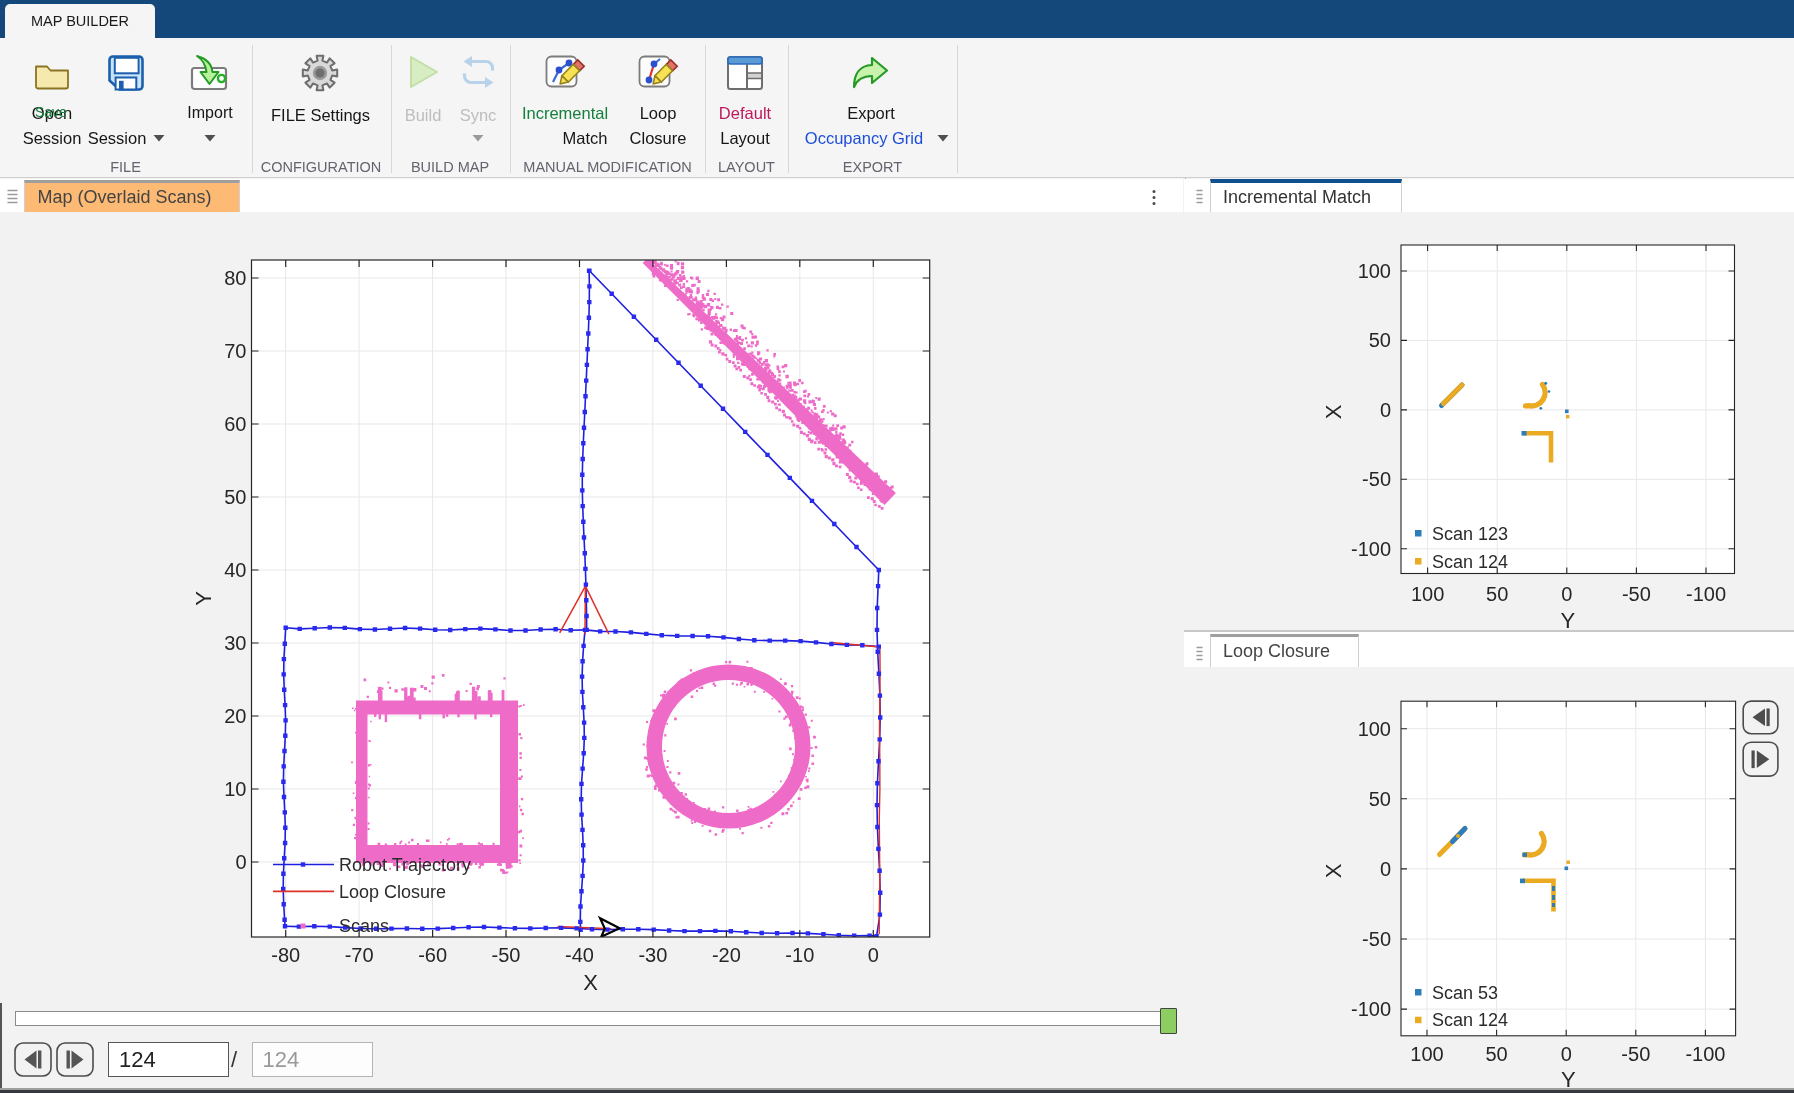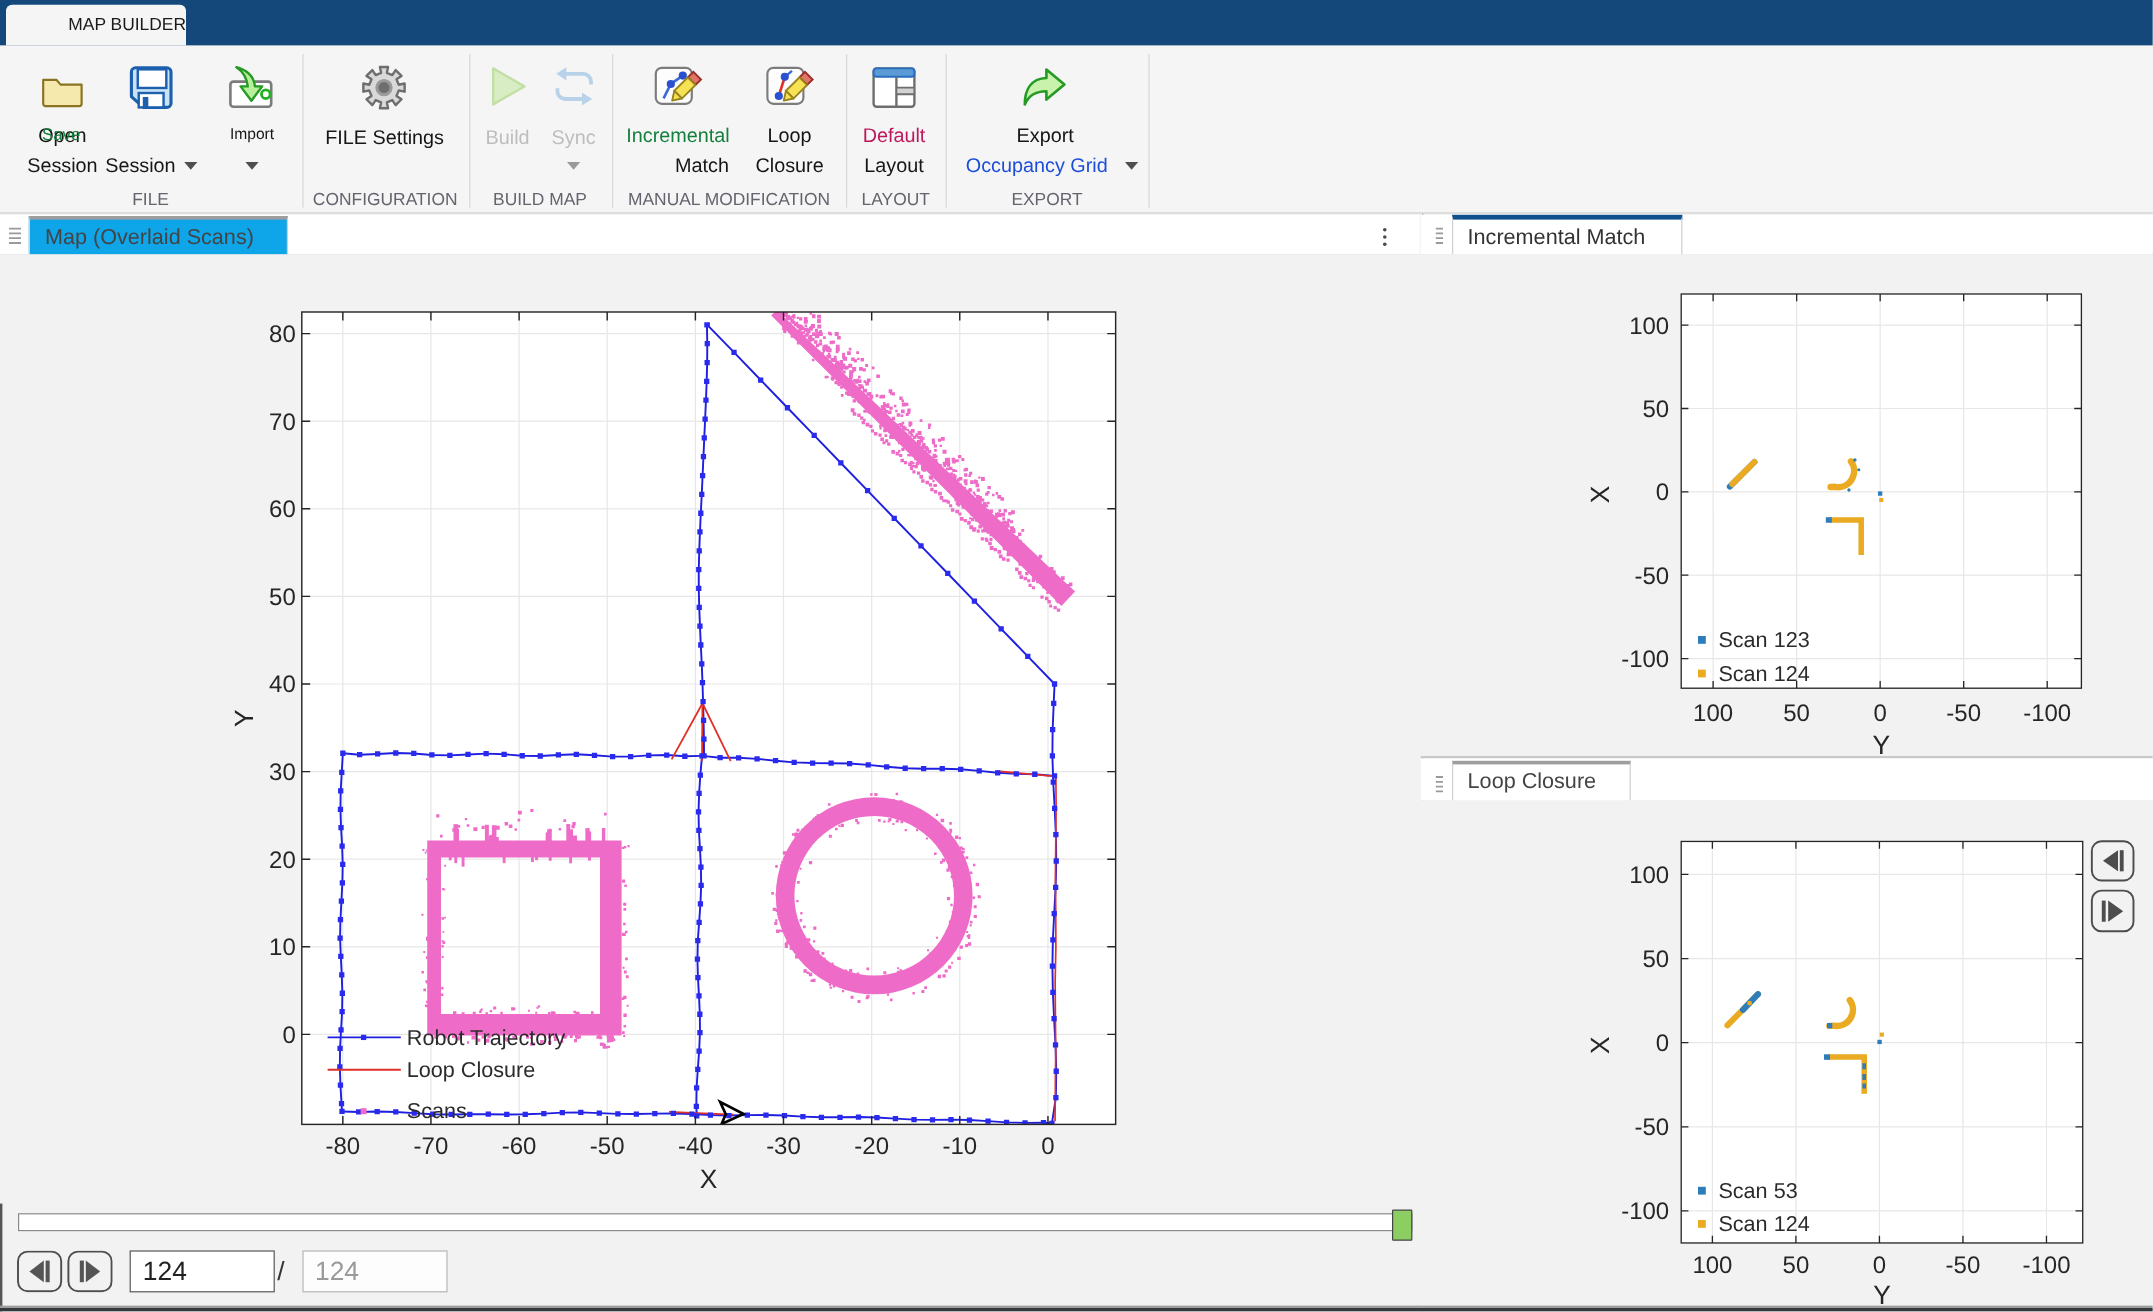--- a/index.html
+++ b/index.html
@@ -1,18 +1,18 @@
 <!DOCTYPE html>
 <html><head><meta charset="utf-8"><style>
 *{margin:0;padding:0;box-sizing:border-box}
 body{width:1794px;height:1093px;font-family:"Liberation Sans",sans-serif;background:#f2f2f2;overflow:hidden;position:relative}
 .abs{position:absolute}
 </style></head><body>
 <div class="abs" style="left:0;top:0;width:1794px;height:38px;background:#14487b"></div>
-<div class="abs" style="left:5px;top:4px;width:150px;height:34px;background:#f5f5f5;border-radius:5px 5px 0 0;text-align:right;line-height:34px;font-size:14.5px;color:#1a1a1a">MAP BUILDER</div>
+<div class="abs" style="left:5px;top:4px;width:150px;height:34px;background:#f5f5f5;border-radius:5px 5px 0 0;text-align:center;line-height:34px;font-size:14.5px;color:#1a1a1a">MAP BUILDER</div>
 <div class="abs" style="left:0;top:38px;width:1794px;height:140px;background:#f5f5f5;border-bottom:1px solid #cfcfcf"></div>
 <svg style="position:absolute;left:33px;top:56px" width="38" height="36" viewBox="0 0 38 36">
     <path d="M3 10.5 h11 l3.5 4 h17.5 v16 a2 2 0 0 1 -2 2 h-28 a2 2 0 0 1 -2 -2 z" fill="#f6e9ae" stroke="#8a7422" stroke-width="1.8" stroke-linejoin="round"></path>
   </svg>
 <svg style="position:absolute;left:107px;top:54px" width="38" height="38" viewBox="0 0 38 38">
     <path d="M6 2.5 H32 a3.5 3.5 0 0 1 3.5 3.5 V32 a3.5 3.5 0 0 1 -3.5 3.5 H12.5 L2.5 26.5 V6 A3.5 3.5 0 0 1 6 2.5 z" fill="#c9e3f8" stroke="#1b5fad" stroke-width="2.6" stroke-linejoin="round"></path>
 <rect x="7.8" y="3.8" width="23.8" height="15.5" fill="#fff" stroke="#1b5fad" stroke-width="2"></rect>
 <rect x="8.6" y="23.5" width="20.7" height="12" fill="#fff" stroke="#1b5fad" stroke-width="2"></rect>
 <rect x="12" y="26.8" width="4.6" height="8.7" fill="#1b5fad"></rect>
   </svg>
@@ -79,21 +79,21 @@
 <svg style="position:absolute;left:472px;top:134px" width="12" height="8" viewBox="0 0 12 8">
     <path d="M0.5 1 h11 l-5.5 6.5z" fill="#9a9a9a"></path>
   </svg>
 <svg style="position:absolute;left:936.5px;top:134px" width="12" height="8" viewBox="0 0 12 8">
     <path d="M0.5 1 h11 l-5.5 6.5z" fill="#4f4f4f"></path>
   </svg>
 <div style="position:absolute;left:-38px;top:104px;width:180px;text-align:center;font-size:16.5px;color:#161616">Open</div>
 <div style="position:absolute;left:-38px;top:129px;width:180px;text-align:center;font-size:16.5px;color:#161616">Session</div>
 <div style="position:absolute;left:35px;top:104px;width:180px;font-size:14px;color:#15803d">Save</div>
 <div style="position:absolute;left:27px;top:129px;width:180px;text-align:center;font-size:16.5px;color:#161616">Session</div>
-<div style="position:absolute;left:120px;top:104px;width:180px;text-align:center;font-size:13px;color:#161616">Import</div>
+<div style="position:absolute;left:120px;top:104px;width:180px;text-align:center;font-size:16px;color:#161616">Import</div>
 <div style="position:absolute;left:230.5px;top:106px;width:180px;text-align:center;font-size:16.5px;color:#161616">FILE Settings</div>
 <div style="position:absolute;left:333px;top:106px;width:180px;text-align:center;font-size:16.5px;color:#bdbdbd">Build</div>
 <div style="position:absolute;left:388px;top:106px;width:180px;text-align:center;font-size:16.5px;color:#bdbdbd">Sync</div>
 <div style="position:absolute;left:475px;top:104px;width:180px;text-align:center;font-size:16.5px;color:#15803d">Incremental</div>
 <div style="position:absolute;left:495px;top:129px;width:180px;text-align:center;font-size:16.5px;color:#161616">Match</div>
 <div style="position:absolute;left:568px;top:104px;width:180px;text-align:center;font-size:16.5px;color:#161616">Loop</div>
 <div style="position:absolute;left:568px;top:129px;width:180px;text-align:center;font-size:16.5px;color:#161616">Closure</div>
 <div style="position:absolute;left:655px;top:104px;width:180px;text-align:center;font-size:16.5px;color:#be185d">Default</div>
 <div style="position:absolute;left:655px;top:129px;width:180px;text-align:center;font-size:16.5px;color:#161616">Layout</div>
 <div style="position:absolute;left:781px;top:104px;width:180px;text-align:center;font-size:16.5px;color:#161616">Export</div>
@@ -107,21 +107,21 @@
 <div style="position:absolute;left:251.5px;top:45px;width:1px;height:128px;background:#d8d8d8"></div>
 <div style="position:absolute;left:390.5px;top:45px;width:1px;height:128px;background:#d8d8d8"></div>
 <div style="position:absolute;left:510px;top:45px;width:1px;height:128px;background:#d8d8d8"></div>
 <div style="position:absolute;left:705px;top:45px;width:1px;height:128px;background:#d8d8d8"></div>
 <div style="position:absolute;left:788px;top:45px;width:1px;height:128px;background:#d8d8d8"></div>
 <div style="position:absolute;left:957px;top:45px;width:1px;height:128px;background:#d8d8d8"></div>
 
 <div class="abs" style="left:0;top:179px;width:1183px;height:33px;background:#fff"></div>
 <div class="abs" style="left:0;top:212px;width:1183px;height:1px;background:#d4d4d4"></div>
 <div class="abs" style="left:1186px;top:212px;width:608px;height:1px;background:#d4d4d4"></div>
-<div class="abs" style="left:23.5px;top:180px;width:216px;height:32px;background:#0ea5e9;border-left:1px solid #cfcfcf;border-right:1px solid #cfcfcf;border-top:3px solid #9e9e9e;font-size:18px;color:#444;line-height:29px;padding-left:13px">Map (Overlaid Scans)</div>
+<div class="abs" style="left:23.5px;top:180px;width:216px;height:32px;background:#fdba74;border-left:1px solid #cfcfcf;border-right:1px solid #cfcfcf;border-top:3px solid #9e9e9e;font-size:18px;color:#444;line-height:29px;padding-left:13px">Map (Overlaid Scans)</div>
 <svg style="position:absolute;left:7px;top:189px" width="11" height="15" viewBox="0 0 11 15">
     <path d="M0.5 1.5h10M0.5 5.5h10M0.5 9.5h10M0.5 13.5h10" stroke="#9a9a9a" stroke-width="1.5"></path>
   </svg>
 <svg class="abs" style="left:1149px;top:188px" width="10" height="19" viewBox="0 0 10 19">
     <circle cx="5" cy="3.5" r="1.5" fill="#4a4a4a"></circle>
     <circle cx="5" cy="9.5" r="1.5" fill="#4a4a4a"></circle>
     <circle cx="5" cy="15.5" r="1.5" fill="#4a4a4a"></circle>
   </svg>
 
 <div class="abs" style="left:0;top:212px;width:1183px;height:881px;background:#f2f2f2"></div>

